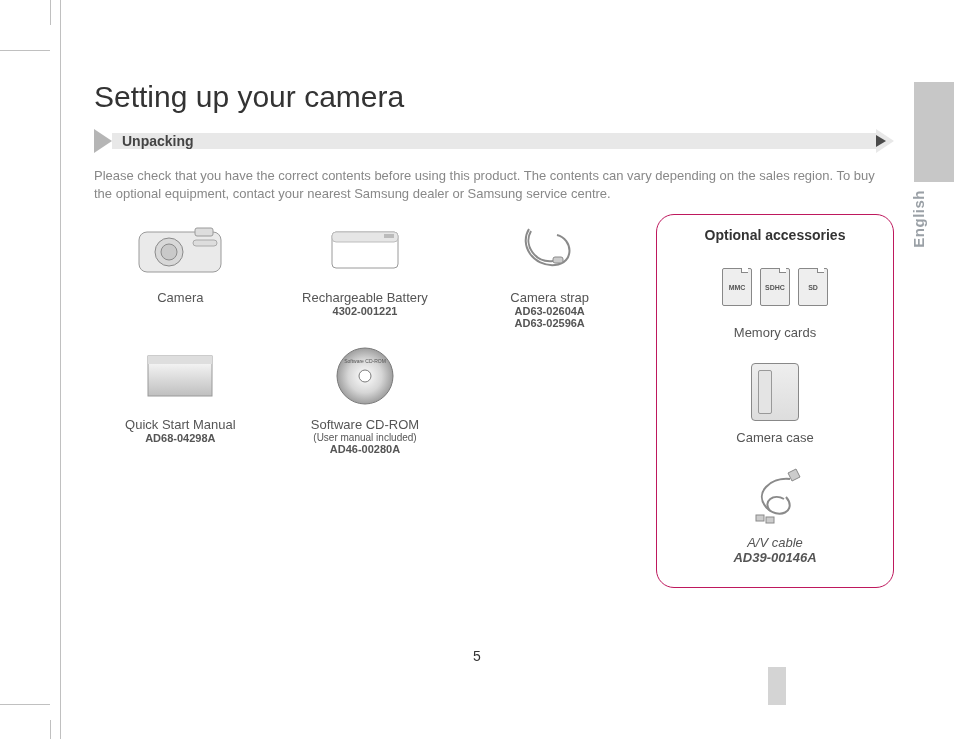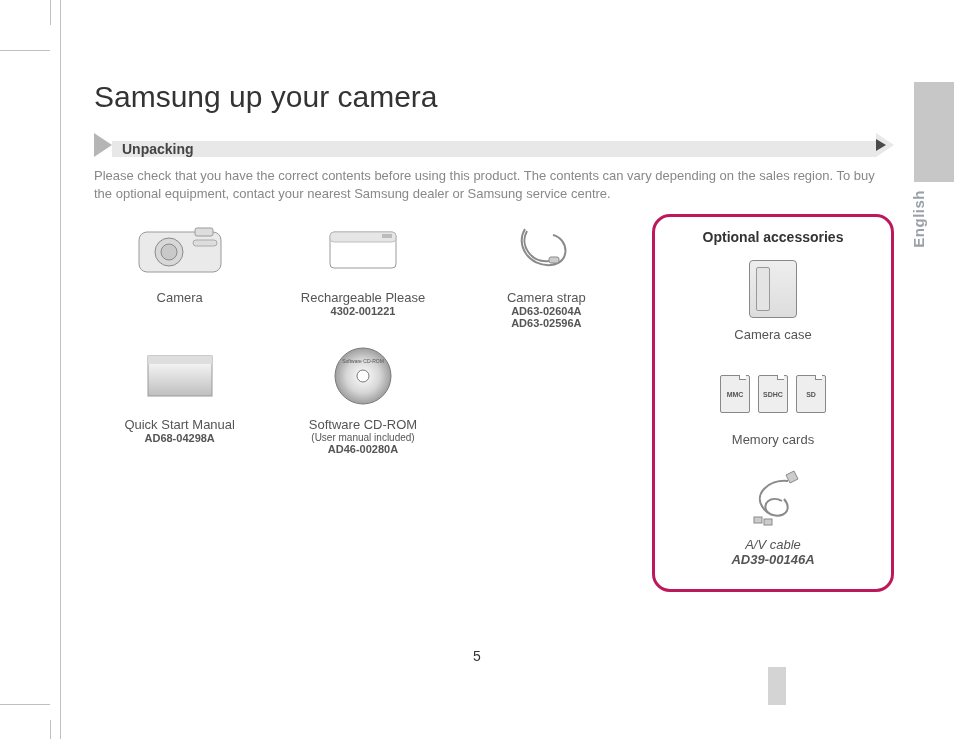--- a/index.html
+++ b/index.html
@@ -50,21 +50,21 @@
   h1.title {
     margin:0 0 10px 0;
     font-size:30px;
     font-weight:400;
     color:var(--ink-heavy);
     font-family: Arial, Helvetica, sans-serif;
     letter-spacing:0px;
   }
   .banner {
     display:flex;
-    align-items:flex-end;
+    align-items:center;
     height:33px;
     margin-bottom:10px;
   }
   .banner .chev-l {
     width:0; height:0;
     border-top:12px solid transparent;
     border-bottom:12px solid transparent;
     border-left:18px solid #b5b5b5;
   }
   .banner .mid {
@@ -118,21 +118,21 @@
     display:flex;
     align-items:center;
     justify-content:center;
     margin-bottom:6px;
   }
   .item .name { font-size:13px; color:var(--ink); }
   .item .sub  { font-size:10px; color:var(--ink); }
   .item .code { font-size:11px; font-weight:bold; color:#555; }
   .opt {
     width:216px;
-    border:3px solid #be185d;
+    border:1px solid #be185d;
     border-radius:18px;
     padding:12px 10px 14px;
     text-align:center;
   }
   .opt .hdr {
     font-size:14px;
     font-weight:bold;
     color:#333;
     margin-bottom:12px;
   }
@@ -199,21 +199,21 @@
   <div class="guide-top-v"></div>
   <div class="guide-bot-h"></div>
   <div class="guide-bot-v"></div>
   <div class="gutter"></div>
   <div class="side-tab"></div>
   <div class="pagenum-tab"></div>
 
   <div class="lang">English</div>
 
   <div class="content">
-    <h1 class="title">Samsung up your camera</h1>
+    <h1 class="title">Setting up your camera</h1>
 
     <div class="banner">
       <div class="chev-l"></div>
       <div class="mid">Unpacking</div>
       <div class="chev-r"></div>
     </div>
 
     <div class="intro">Please check that you have the correct contents before using this product. The contents can vary depending on the sales region. To buy the optional equipment, contact your nearest Samsung dealer or Samsung service centre.</div>
 
     <div class="layout">
@@ -233,21 +233,21 @@
         </div>
 
         <div class="item">
           <div class="img">
             <svg width="78" height="50" viewBox="0 0 78 50">
               <rect x="6" y="8" width="66" height="36" rx="4" fill="#fff" stroke="#9a9a9a"></rect>
               <rect x="6" y="8" width="66" height="10" rx="4" fill="#e6e6e6" stroke="#bdbdbd"></rect>
               <rect x="58" y="10" width="10" height="4" fill="#bbb"></rect>
             </svg>
           </div>
-          <div class="name">Rechargeable Please</div>
+          <div class="name">Rechargeable Battery</div>
           <div class="code">4302-001221</div>
         </div>
 
 
         <div class="item">
           <div class="img">
             <svg width="70" height="56" viewBox="0 0 70 56">
               <path d="M14 8 C 4 24, 18 46, 40 44 C 60 42, 58 18, 42 14" fill="none" stroke="#8a8a8a" stroke-width="2"></path>
               <path d="M16 10 C 8 24, 20 42, 38 40" fill="none" stroke="#8a8a8a" stroke-width="2"></path>
               <rect x="38" y="36" width="10" height="6" rx="2" fill="#ccc" stroke="#8a8a8a"></rect>
@@ -294,32 +294,32 @@
           <div class="sub">(User manual included)</div>
           <div class="code">AD46-00280A</div>
         </div>
       </div>
 
       <div class="opt">
         <div class="hdr">Optional accessories</div>
 
         <div class="cell">
           <div class="img">
-            <div class="case"></div>
-          </div>
-          <div class="name">Camera case</div>
-        </div>
-
-        <div class="cell">
-          <div class="img">
             <div class="card">MMC</div>
             <div class="card">SDHC</div>
             <div class="card">SD</div>
           </div>
           <div class="name">Memory cards</div>
+        </div>
+
+        <div class="cell">
+          <div class="img">
+            <div class="case"></div>
+          </div>
+          <div class="name">Camera case</div>
         </div>
 
         <div class="cell">
           <div class="img">
             <svg width="70" height="60" viewBox="0 0 70 60">
               <path d="M48 6 l8 -4 l4 8 l-8 4 z" fill="#ccc" stroke="#8a8a8a"></path>
               <path d="M50 12 C 30 10, 14 26, 26 40 C 38 54, 58 44, 46 30" fill="none" stroke="#8a8a8a" stroke-width="2"></path>
               <path d="M44 32 C 34 26, 22 34, 30 44" fill="none" stroke="#8a8a8a" stroke-width="2"></path>
               <rect x="16" y="48" width="8" height="6" fill="#ccc" stroke="#8a8a8a"></rect>
               <rect x="26" y="50" width="8" height="6" fill="#ccc" stroke="#8a8a8a"></rect>

